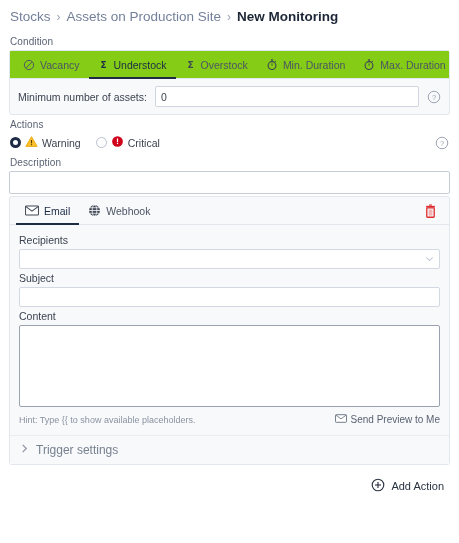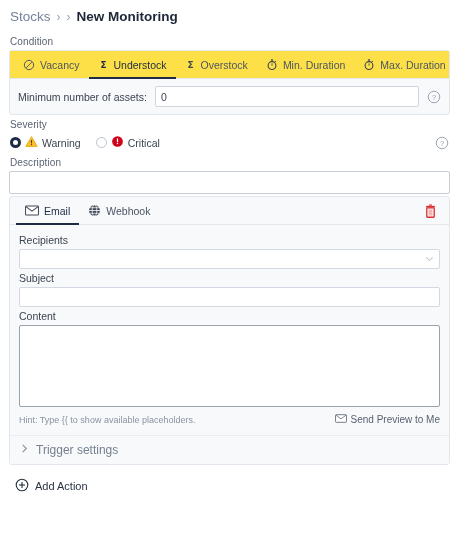--- a/index.html
+++ b/index.html
@@ -39,21 +39,21 @@
     border: 1px solid #e2e7ee;
     border-radius: 3px;
   }
 
   
   .tabs {
     display: flex;
     align-items: stretch;
     border-bottom: 1px solid #e2e7ee;
     padding: 0 4px;
-    background: #fde047;
+    background: #84cc16;
   }
   .tab {
     display: flex; align-items: center; gap: 5px;
     padding: 7px 9px 6px 9px;
     font-size: 10.5px;
     color: #4d5costs;
     color: #4d5564;
     border-bottom: 2px solid transparent;
     margin-bottom: -1px;
     cursor: pointer;
@@ -190,39 +190,40 @@
     display: flex; align-items: flex-end; gap: 7px;
     padding: 7px 10px;
     border-top: 1px solid #e9edf3;
     font-size: 12px; color: #76808f;
     cursor: pointer;
     background: #f7f9fb;
   }
 
   
   .add-action-wrap {
-    display: flex; justify-content: flex-start; align-items: center;
+    display: flex; justify-content: flex-end; align-items: center;
     padding: 12px 0 0 0;
   }
   .add-action {
     display: flex; align-items: center; gap: 6px;
     font-size: 11px; color: #2a3342; cursor: pointer;
     background: none; border: none;
     font-family: "Liberation Sans", sans-serif;
   }
 </style>
 </head>
 <body>
 
 <div class="page">
 
   
   <div class="breadcrumb">
     <span class="crumb-link">Stocks</span>
     <span class="crumb-sep">›</span>
+    <span class="crumb-link">Assets on Production Site</span>
     <span class="crumb-sep">›</span>
     <span class="crumb-current">New Monitoring</span>
   </div>
 
   
   <div class="section-label">Condition</div>
 
   <div class="card">
     <div class="tabs">
 
@@ -288,21 +289,21 @@
       <span class="help-icon">
         <svg width="14" height="14" viewBox="0 0 16 16">
             <circle cx="8" cy="8" r="6.6" fill="none" stroke="#9aa2b0" stroke-width="1.1"></circle>
             <text x="8" y="11.4" font-family="Liberation Sans, sans-serif" font-size="8.5" text-anchor="middle" fill="#9aa2b0">?</text>
           </svg>
       </span>
     </div>
   </div>
 
   
-  <div class="section-label">Severity</div>
+  <div class="section-label">Actions</div>
 
   <div class="severity-row">
     <label class="radio-opt">
       <span class="radio checked"></span>
       <span>
         <svg width="13" height="13" viewBox="0 0 16 16">
             <path d="M8 2 L15 14 L1 14 Z" fill="#fbc02d" stroke="#e8a000" stroke-width="1"></path>
             <rect x="7.3" y="6.2" width="1.4" height="4.2" fill="#5a4000"></rect>
             <rect x="7.3" y="11.2" width="1.4" height="1.4" fill="#5a4000"></rect>
           </svg>

